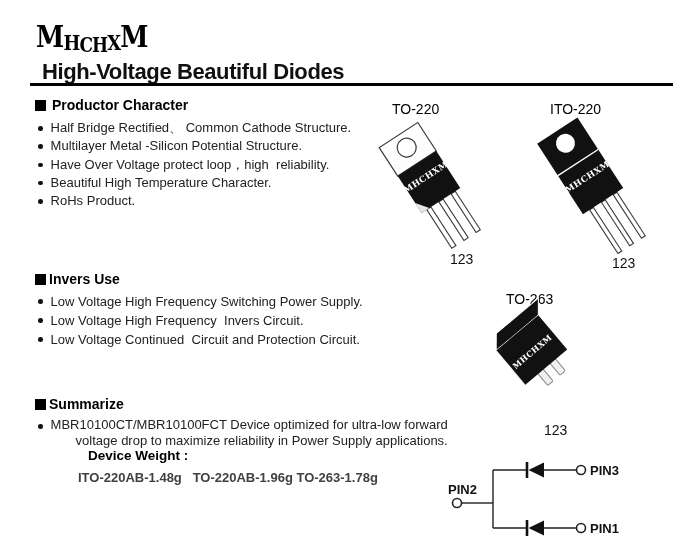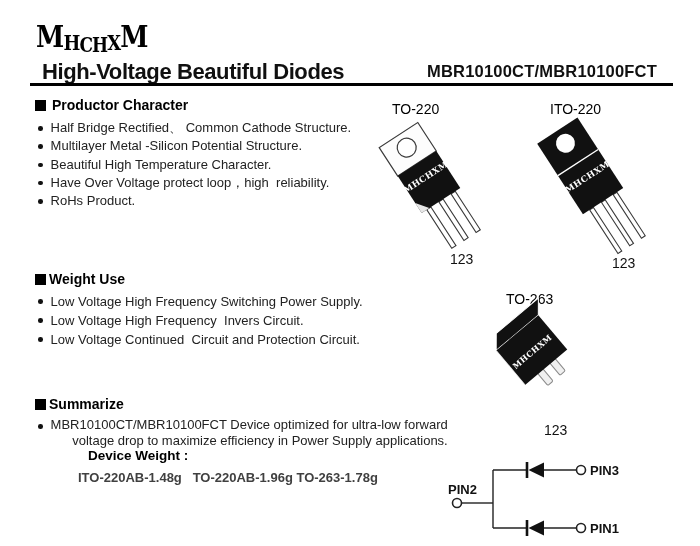--- a/index.html
+++ b/index.html
@@ -54,56 +54,55 @@
   }
   .pin-lbl { font-family:"Liberation Sans", sans-serif; font-size:13px; font-weight:700; fill:#111; }
 </style>
 </head>
 <body>
 
 <div class="page">
 
   <div class="logo" id="logo"><span class="lt" style="font-size: 30px; transform: translateY(0px);">M</span><span class="lt" style="font-size: 21px; transform: translateY(3px);">H</span><span class="lt" style="font-size: 20px; transform: translateY(4.5px);">C</span><span class="lt" style="font-size: 20px; transform: translateY(4.5px);">H</span><span class="lt" style="font-size: 21px; transform: translateY(3px);">X</span><span class="lt" style="font-size: 30px; transform: translateY(0px);">M</span></div>
   <div class="title">High-Voltage Beautiful Diodes</div>
-  <div class="part">MBR10100CT/MBR10100FCT</div>
   <div class="rule"></div>
 
   <div class="sec s1" style="top:97px;">
     <div class="sec-h g6">
       <span class="sq"></span>
       <span>Productor Character</span>
     </div>
     <div class="blist">
       <div class="b">
           <span class="dot"></span>
           <span class="t">Half Bridge Rectified、 Common Cathode Structure.</span>
         </div>
       <div class="b">
           <span class="dot"></span>
           <span class="t">Multilayer Metal -Silicon Potential Structure.</span>
         </div>
       <div class="b">
           <span class="dot"></span>
-          <span class="t">Beautiful High Temperature Character.</span>
+          <span class="t">Have Over Voltage protect loop，high  reliability.</span>
         </div>
       <div class="b">
           <span class="dot"></span>
-          <span class="t">Have Over Voltage protect loop，high  reliability.</span>
+          <span class="t">Beautiful High Temperature Character.</span>
         </div>
       <div class="b">
           <span class="dot"></span>
           <span class="t">RoHs Product.</span>
         </div>
     </div>
   </div>
 
   <div class="sec s2" style="top:271px;">
     <div class="sec-h g2">
       <span class="sq"></span>
-      <span>Weight Use</span>
+      <span>Invers Use</span>
     </div>
     <div class="blist">
       <div class="b">
           <span class="dot"></span>
           <span class="t">Low Voltage High Frequency Switching Power Supply.</span>
         </div>
       <div class="b">
           <span class="dot"></span>
           <span class="t">Low Voltage High Frequency  Invers Circuit.</span>
         </div>
@@ -115,21 +114,21 @@
   </div>
 
   <div class="sec s3" style="top:396px;">
     <div class="sec-h g2">
       <span class="sq"></span>
       <span>Summarize</span>
     </div>
     <div class="blist">
       <div class="b">
           <span class="dot"></span>
-        <span class="t"><span>MBR10100CT/MBR10100FCT Device optimized for ultra-low forward</span><br><span style="padding-left:13px;">voltage drop to maximize efficiency in Power Supply applications.</span></span>
+        <span class="t"><span>MBR10100CT/MBR10100FCT Device optimized for ultra-low forward</span><br><span style="padding-left:13px;">voltage drop to maximize reliability in Power Supply applications.</span></span>
       </div>
     </div>
   </div>
   <div class="dw">Device Weight :</div>
   <div class="weights">ITO-220AB-1.48g   TO-220AB-1.96g TO-263-1.78g</div>
 
   <div class="pkg-name" style="left:392px; top:101px;">TO-220</div>
   <div class="pkg-name" style="left:550px; top:101px;">ITO-220</div>
   <div class="pkg-name" style="left:506px; top:291px;">TO-263</div>
   <div class="pins123" style="left:450px; top:251px;">123</div>

